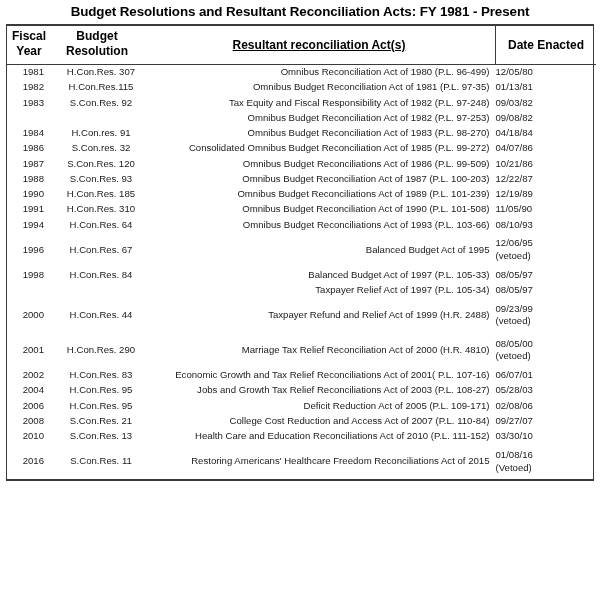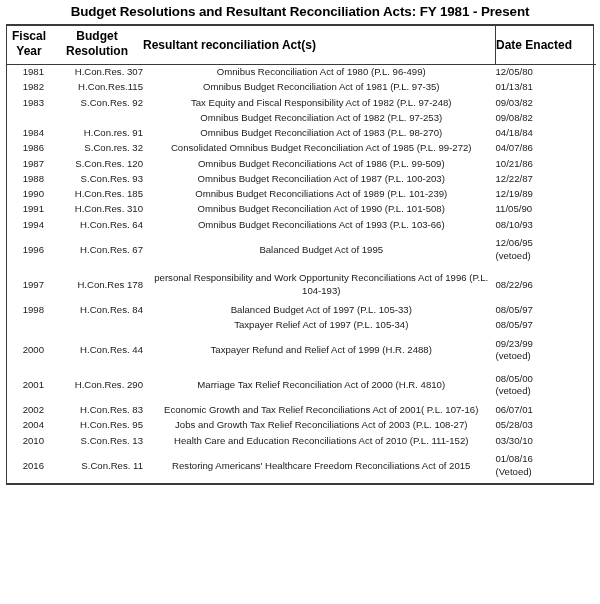--- a/index.html
+++ b/index.html
@@ -50,35 +50,35 @@
     padding: 0;
     vertical-align: top;
     border-bottom: 1.6px solid #3a3a3a;
   }
   .th-inner {
     padding: 3px 0 4px 0;
     line-height: 1.28;
   }
   th.c-fy   { width: 44px;  text-align: center; }
   th.c-br   { width: 92px;  text-align: center; }
-  th.c-act  { width: 352px; text-align: left; }
-  th.c-de   { width: 100px; text-align: left; border-left: 1px solid #3a3a3a; }
+  th.c-act  { width: 352px; text-align: center; text-decoration: underline; }
+  th.c-de   { width: 100px; text-align: center; border-left: 1px solid #3a3a3a; }
   th.c-de .th-inner { padding-top: 12px; }
   th.c-act .th-inner { padding-top: 12px; }
 
   tbody td {
     font-size: 9.6px;
     line-height: 1.3;
     padding: 1.4px 0;
     vertical-align: middle;
     color: #1a1a1a;
   }
   td.fy  { text-align: right;  padding-right: 7px; white-space: nowrap; }
-  td.br  { text-align: right;   padding-left: 8px;  white-space: nowrap; }
-  td.act { text-align: center;   padding-left: 10px; padding-right: 6px; }
+  td.br  { text-align: center;   padding-left: 8px;  white-space: nowrap; }
+  td.act { text-align: right;   padding-left: 10px; padding-right: 6px; }
   td.de  {  padding-right: 9px; white-space: pre-line; }
 
   tr.tall td { padding-top: 5px; padding-bottom: 5px; }
 
   .source {
     font-size: 8.4px;
     font-weight: bold;
     color: #1a1a1a;
     padding: 5px 0 0 34px;
   }
@@ -181,26 +181,20 @@
             <td class="act">Omnibus Budget Reconciliations Act of 1993 (P.L. 103-66)</td>
             <td class="de">08/10/93</td>
           </tr>
           <tr class="tall">
             <td class="fy">1996</td>
             <td class="br">H.Con.Res. 67</td>
             <td class="act">Balanced Budget Act of 1995</td>
             <td class="de">12/06/95
 (vetoed)</td>
           </tr>
-          <tr class="tall">
-            <td class="fy">1997</td>
-            <td class="br">H.Con.Res 178</td>
-            <td class="act">personal Responsibility and Work Opportunity Reconciliations Act of 1996 (P.L. 104-193)</td>
-            <td class="de">08/22/96</td>
-          </tr>
           <tr>
             <td class="fy">1998</td>
             <td class="br">H.Con.Res. 84</td>
             <td class="act">Balanced Budget Act of 1997 (P.L. 105-33)</td>
             <td class="de">08/05/97</td>
           </tr>
           <tr>
             <td class="fy"></td>
             <td class="br"></td>
             <td class="act">Taxpayer Relief Act of 1997 (P.L. 105-34)</td>
@@ -226,20 +220,32 @@
             <td class="act">Economic Growth and Tax Relief Reconciliations Act of 2001( P.L. 107-16)</td>
             <td class="de">06/07/01</td>
           </tr>
           <tr>
             <td class="fy">2004</td>
             <td class="br">H.Con.Res. 95</td>
             <td class="act">Jobs and Growth Tax Relief Reconciliations Act of 2003 (P.L. 108-27)</td>
             <td class="de">05/28/03</td>
           </tr>
           <tr>
+            <td class="fy">2006</td>
+            <td class="br">H.Con.Res. 95</td>
+            <td class="act">Deficit Reduction Act of 2005 (P.L. 109-171)</td>
+            <td class="de">02/08/06</td>
+          </tr>
+          <tr>
+            <td class="fy">2008</td>
+            <td class="br">S.Con.Res. 21</td>
+            <td class="act">College Cost Reduction and Access Act of 2007 (P.L. 110-84)</td>
+            <td class="de">09/27/07</td>
+          </tr>
+          <tr>
             <td class="fy">2010</td>
             <td class="br">S.Con.Res. 13</td>
             <td class="act">Health Care and Education Reconciliations Act of 2010 (P.L. 111-152)</td>
             <td class="de">03/30/10</td>
           </tr>
           <tr class="tall">
             <td class="fy">2016</td>
             <td class="br">S.Con.Res. 11</td>
             <td class="act">Restoring Americans' Healthcare Freedom Reconciliations Act of 2015</td>
             <td class="de">01/08/16

